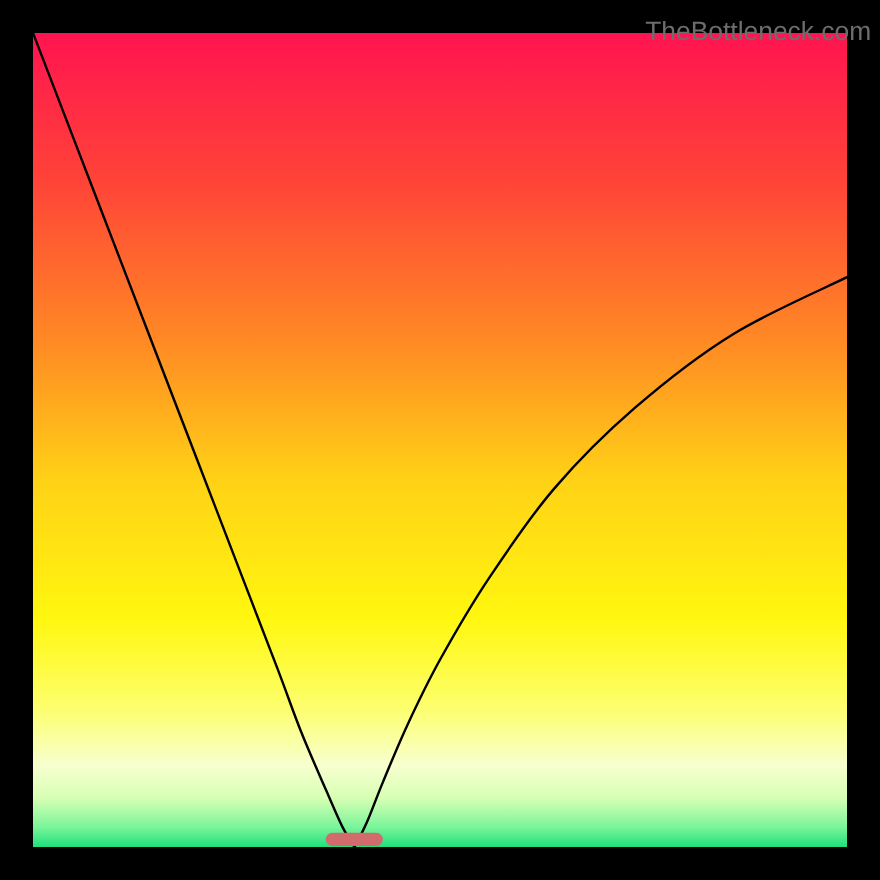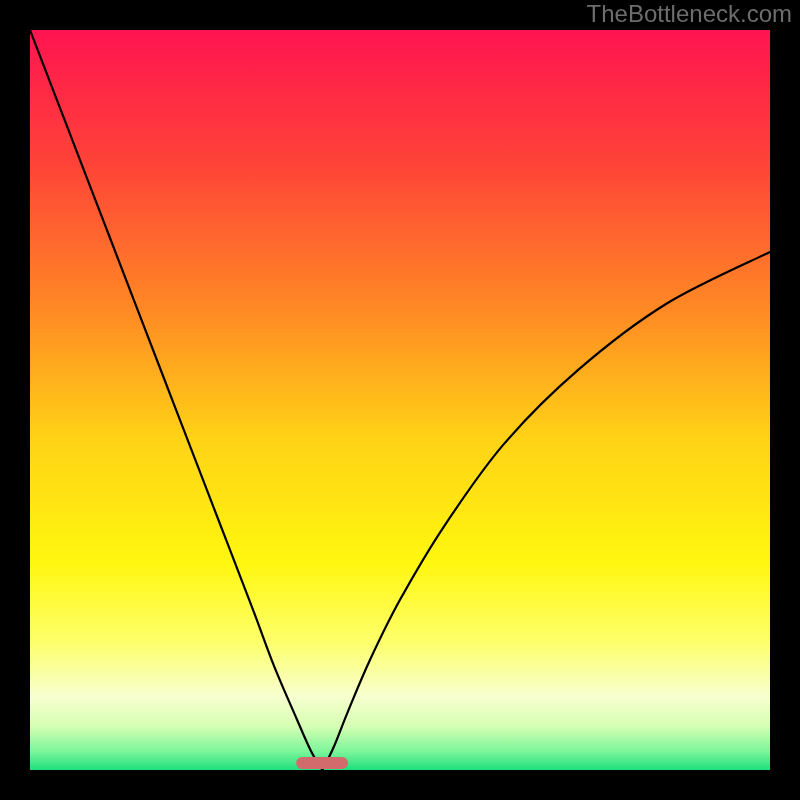--- a/index.html
+++ b/index.html
@@ -41,21 +41,21 @@
     pointer-events: none;
   }
   .marker {
     position: absolute;
     height: 12px;
     border-radius: 6px;
     transform: translate(-50%, -50%);
   }
   .watermark {
     position: absolute;
-    top: 0;
+    top: 15px;
     right: 8px;
     color: #6d6d6d;
     font-size: 24px;
     font-weight: 500;
     letter-spacing: 0px;
     user-select: none;
   }
 </style>
 </head>
 <body>

